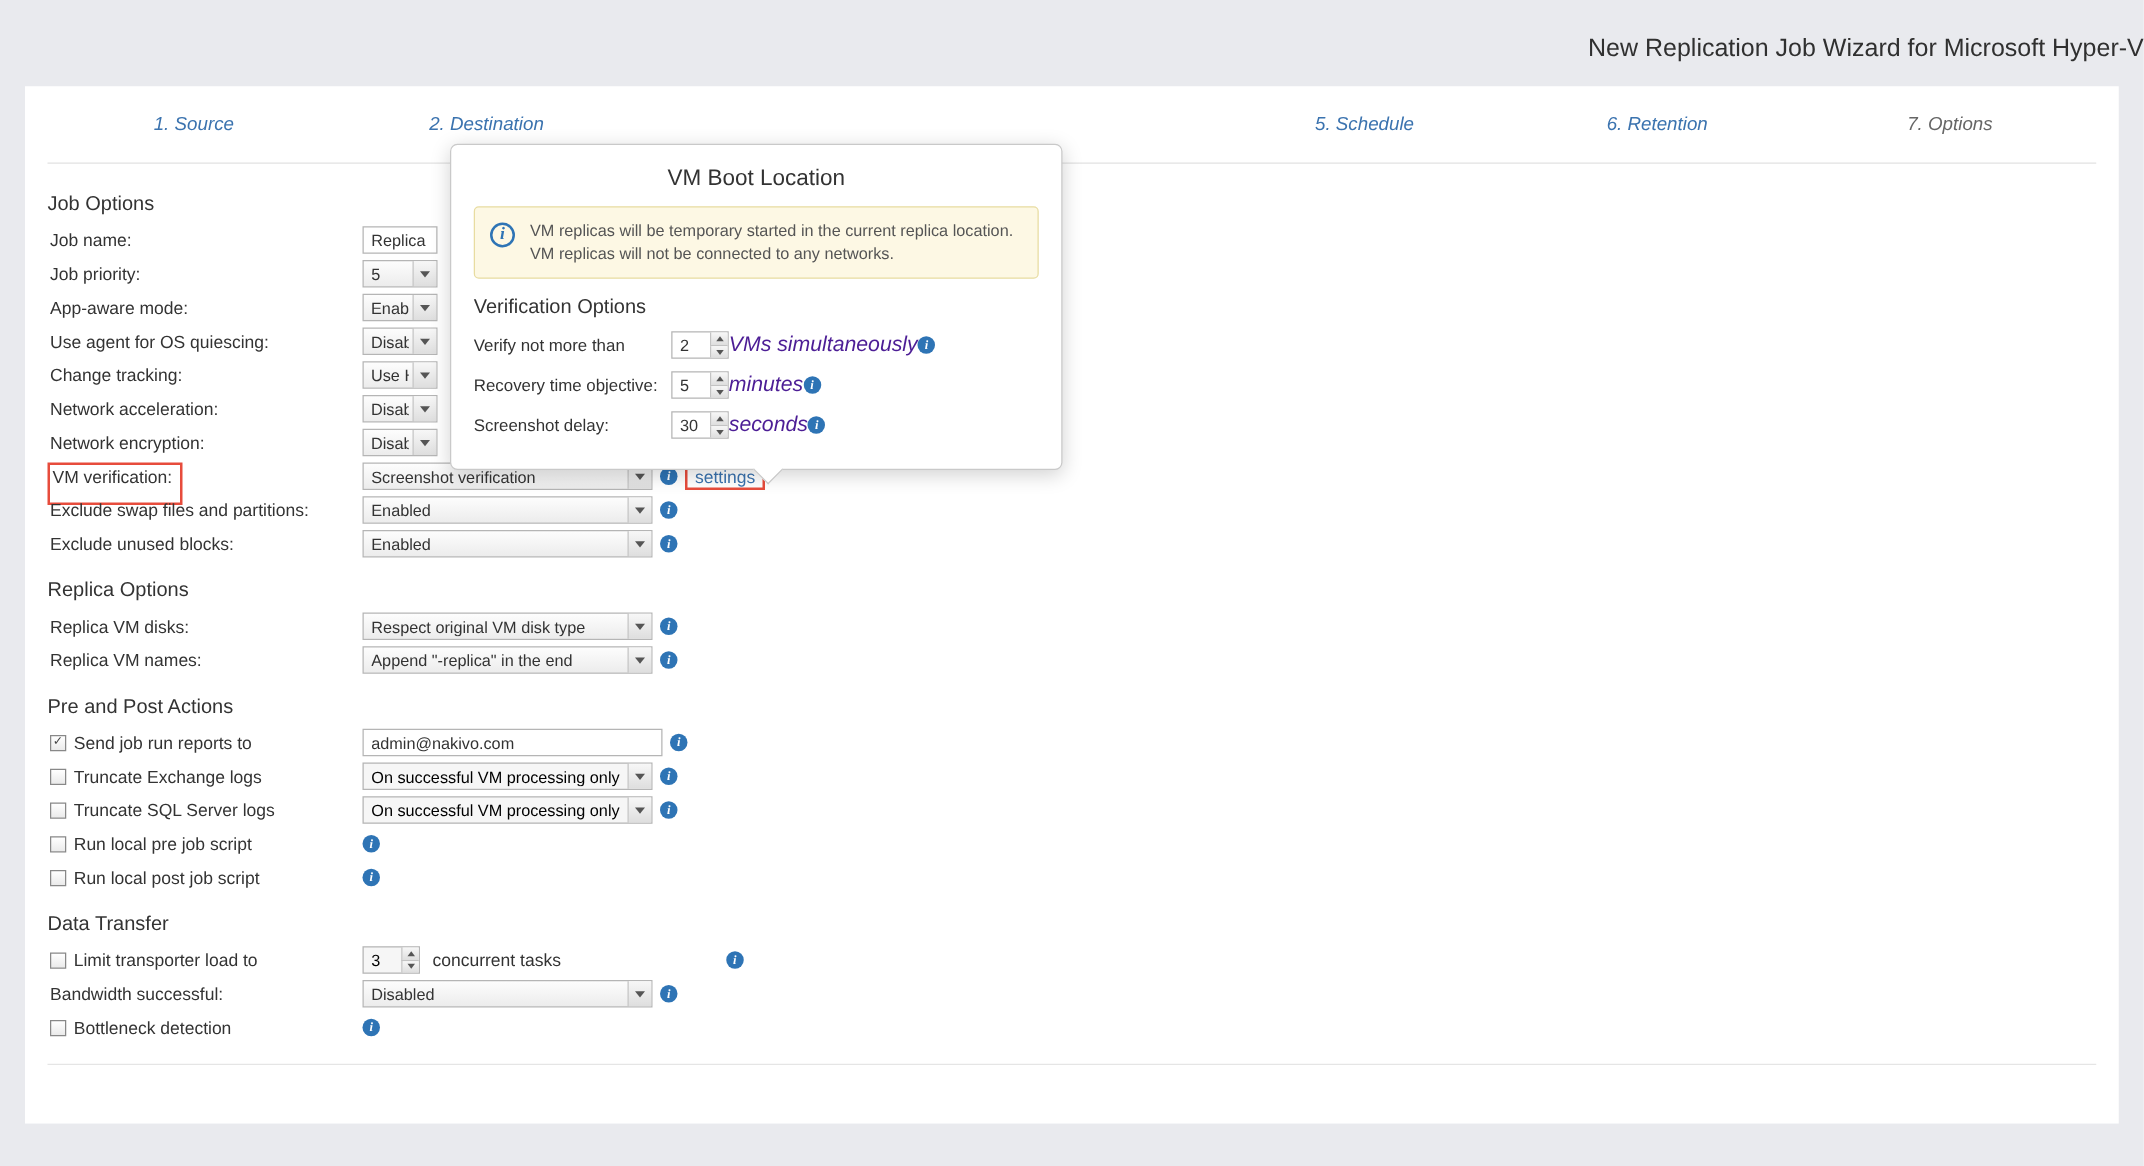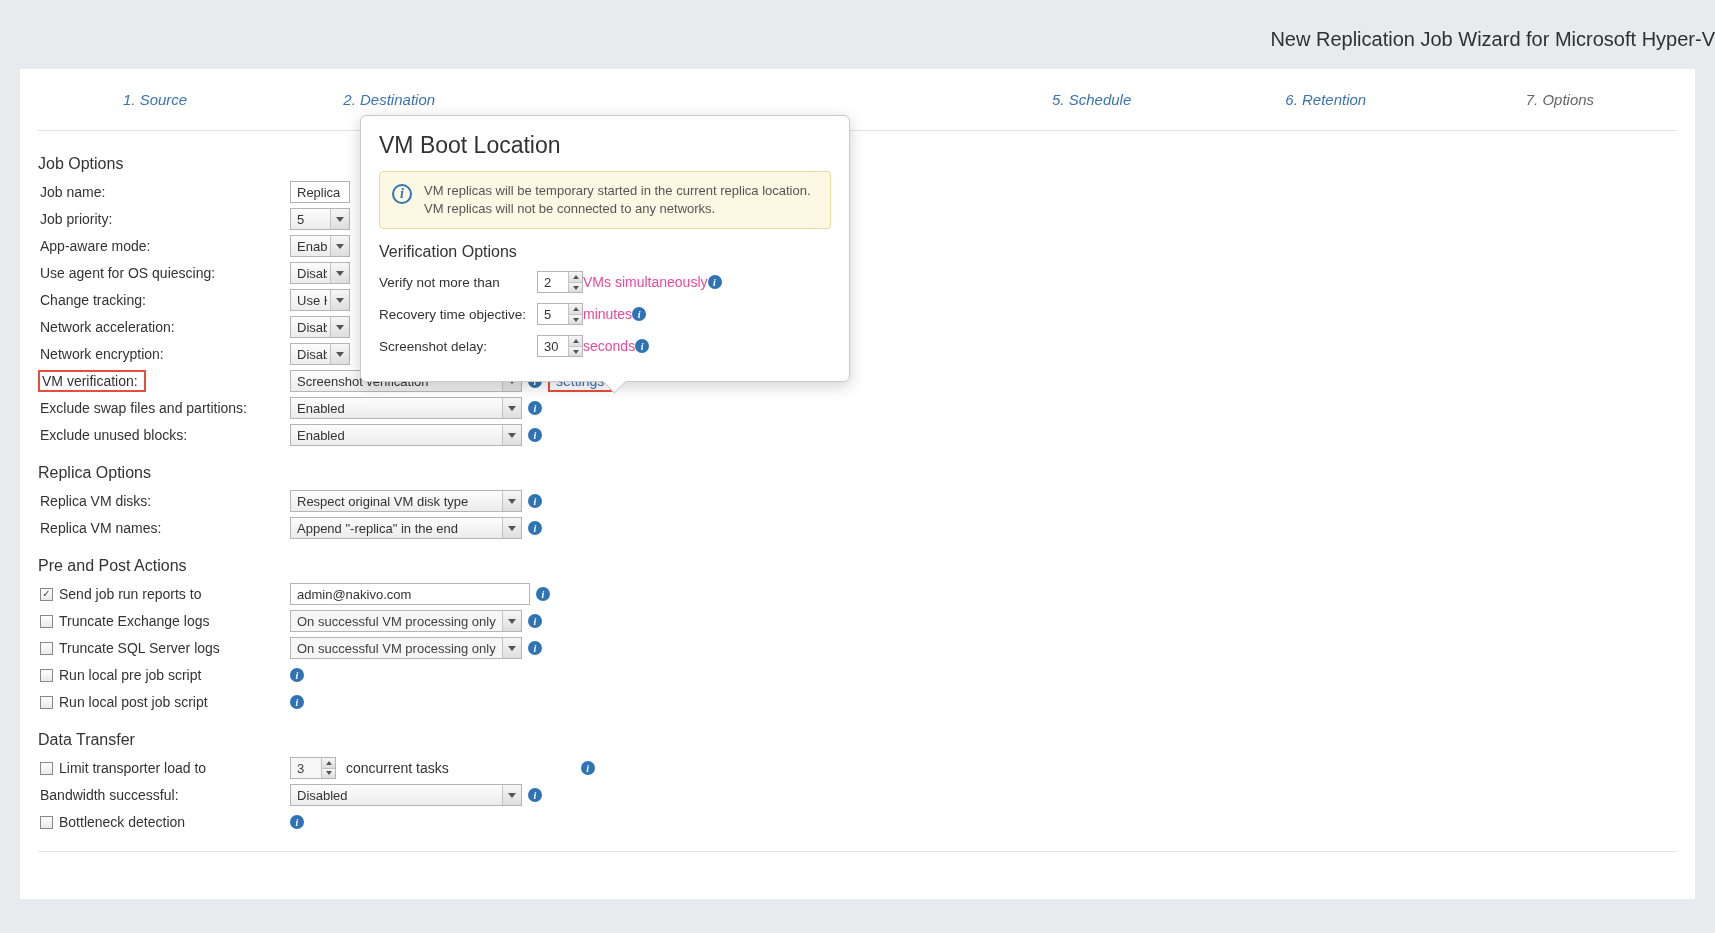--- a/index.html
+++ b/index.html
@@ -7,53 +7,53 @@
 .page-wrap { width: 1715px; margin: 0 auto; }
 .page-title { text-align: right; font-size: 20px; color: #303030; font-weight: 400; padding: 28px 0 18px; }
 .card { background: #fff; margin: 0 20px; padding: 0 18px 10px; min-height: 830px; position: relative; }
 .tabs { display: flex; border-bottom: 1px solid #e2e2e2; font-style: italic; }
 .tab { flex: 1; text-align: center; padding: 22px 0; color: #3b73af; font-size: 15px; cursor: pointer; }
 .tab.inactive { color: #666; }
 .content { padding: 12px 0 0; position: relative; }
 .section-title { font-size: 16px; color: #333; margin: 12px 0 8px; font-weight: 400; }
 .row { display: flex; align-items: center; margin-bottom: 5px; min-height: 22px; }
 .row .label { width: 252px; font-size: 14px; color: #333; padding-left: 2px; }
-.row .label.highlighted { border: 2px solid #e74c3c; padding: 1px 6px 1px 2px; width: auto; margin-right: 4px; }
+.row .label.highlighted { border: 2px solid #e74c3c; padding: 1px 6px 13px 2px; width: auto; margin-right: 4px; }
 .row .control { display: flex; align-items: center; gap: 6px; }
 .select, .text-input, .num-input { border: 1px solid #b5b5b5; background: #fff; height: 22px; font-size: 13px; padding: 0 6px; color: #333; }
 .text-input { width: 240px; }
 .select { width: 232px; appearance: none; background: linear-gradient(#fdfdfd,#ececec); position: relative; padding-right: 22px; }
 .select-wrap { position: relative; display: inline-block; }
 .select-wrap::after { content: ""; position: absolute; right: 1px; top: 1px; bottom: 1px; width: 18px; background: linear-gradient(#f7f7f7,#dedede); border-left: 1px solid #c3c3c3; pointer-events: none; }
 .select-wrap::before { content: ""; position: absolute; right: 6px; top: 9px; border-left: 4px solid transparent; border-right: 4px solid transparent; border-top: 5px solid #555; z-index: 2; pointer-events: none; }
-.select.disabled, .text-input.disabled, .num-input.disabled { background: #f6f6f6; color: #404040; }
+.select.disabled, .text-input.disabled, .num-input.disabled { background: #f6f6f6; color: #000000; }
 .num-input { width: 46px; text-align: left; }
 .num-wrap { position: relative; display: inline-block; }
 .num-wrap .spin { position: absolute; right: 1px; top: 1px; bottom: 1px; width: 14px; display: flex; flex-direction: column; }
 .num-wrap .spin span { flex: 1; background: linear-gradient(#f7f7f7,#dedede); border-left: 1px solid #c3c3c3; display: flex; align-items: center; justify-content: center; }
 .num-wrap .spin span:first-child { border-bottom: 1px solid #c3c3c3; }
 .num-wrap .spin span::before { content: ""; border-left: 3px solid transparent; border-right: 3px solid transparent; }
 .num-wrap .spin span:first-child::before { border-bottom: 4px solid #555; }
 .num-wrap .spin span:last-child::before { border-top: 4px solid #555; }
 .info-icon { width: 14px; height: 14px; border-radius: 50%; background: #2e74b5; color: #fff; display: inline-flex; align-items: center; justify-content: center; font-size: 10px; font-weight: bold; font-style: italic; font-family: Georgia, serif; cursor: help; }
 .checkbox { width: 13px; height: 13px; border: 1px solid #888; background: linear-gradient(#fff,#eaeaea); display: inline-flex; align-items: center; justify-content: center; margin-right: 6px; cursor: pointer; flex-shrink: 0; }
 .checkbox.checked::before { content: "✓"; font-size: 10px; color: #444; line-height: 1; }
 .link { color: #3b73af; cursor: pointer; font-size: 14px; }
 .link.highlighted { border: 2px solid #e74c3c; padding: 1px 6px; }
 
 .popover { position: absolute; left: 322px; top: -16px; width: 490px; background: #fff; border: 1px solid #c9c9c9; border-radius: 6px; box-shadow: 0 4px 16px rgba(0,0,0,0.18); padding: 16px 18px 14px; z-index: 10; }
 .popover::after { content: ""; position: absolute; left: 245px; bottom: -9px; width: 16px; height: 16px; background: #fff; border-right: 1px solid #c9c9c9; border-bottom: 1px solid #c9c9c9; transform: rotate(45deg); }
-.pop-title { font-size: 23px; color: #333; margin-bottom: 12px; font-weight: 400; }
+.pop-title { font-size: 18px; color: #333; margin-bottom: 12px; font-weight: 400; text-align: center; }
 .info-box { background: #fdf8e4; border: 1px solid #e8dca0; border-radius: 4px; padding: 10px 12px; display: flex; gap: 12px; align-items: flex-start; margin-bottom: 14px; }
 .info-box .icon { width: 20px; height: 20px; border: 2px solid #2e74b5; border-radius: 50%; color: #2e74b5; display: flex; align-items: center; justify-content: center; font-weight: bold; font-style: italic; font-family: Georgia, serif; flex-shrink: 0; margin-top: 2px; }
 .info-box .msg { font-size: 13px; color: #555; line-height: 1.4; }
 .pop-section-title { font-size: 16px; color: #333; margin: 6px 0 10px; font-weight: 400; }
 .pop-row { display: flex; align-items: center; margin-bottom: 10px; }
 .pop-row .plabel { width: 158px; font-size: 13.5px; color: #333; }
-.pop-row .punit { font-size: 14px; color: #ec4899; }
+.pop-row .punit { font-size: 17px; color: #4c1d95; font-style: italic; }
 .suffix-text { font-size: 14px; color: #333; margin-left: 4px; }
 .hr { border-top: 1px solid #e5e5e5; margin-top: 18px; }
 </style>
 </head>
 <body>
 
 <div class="page-wrap">
   <div class="page-title">New Replication Job Wizard for Microsoft Hyper-V</div>
   <div class="card">
     <div class="tabs">

